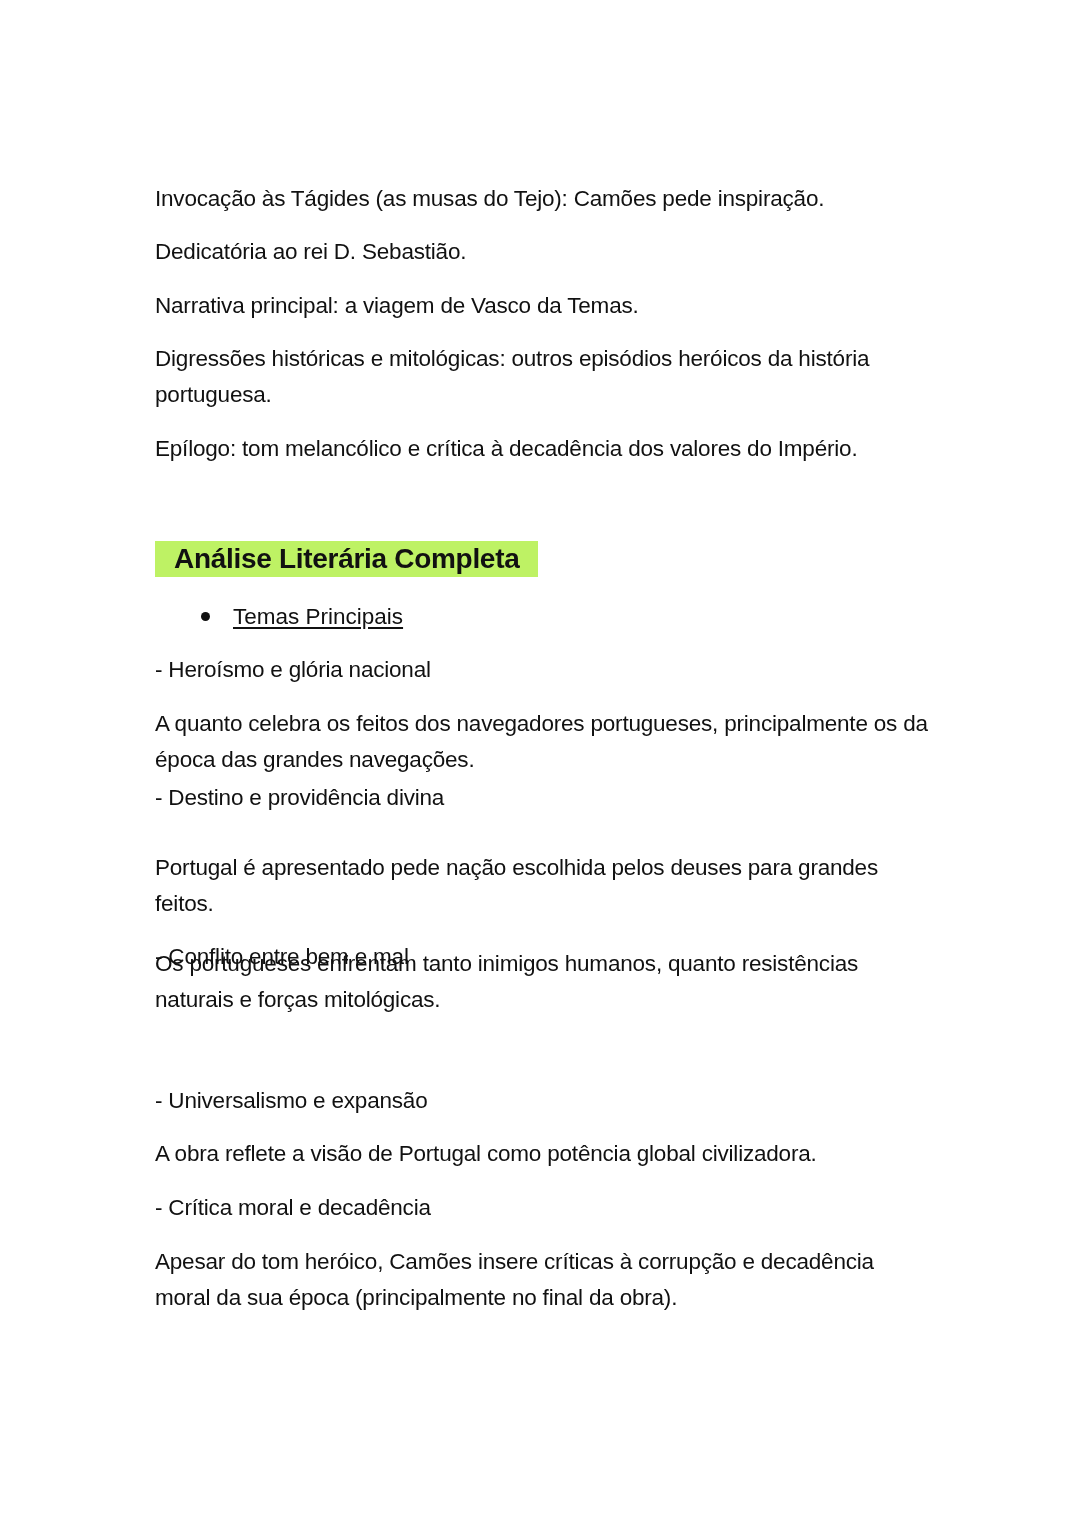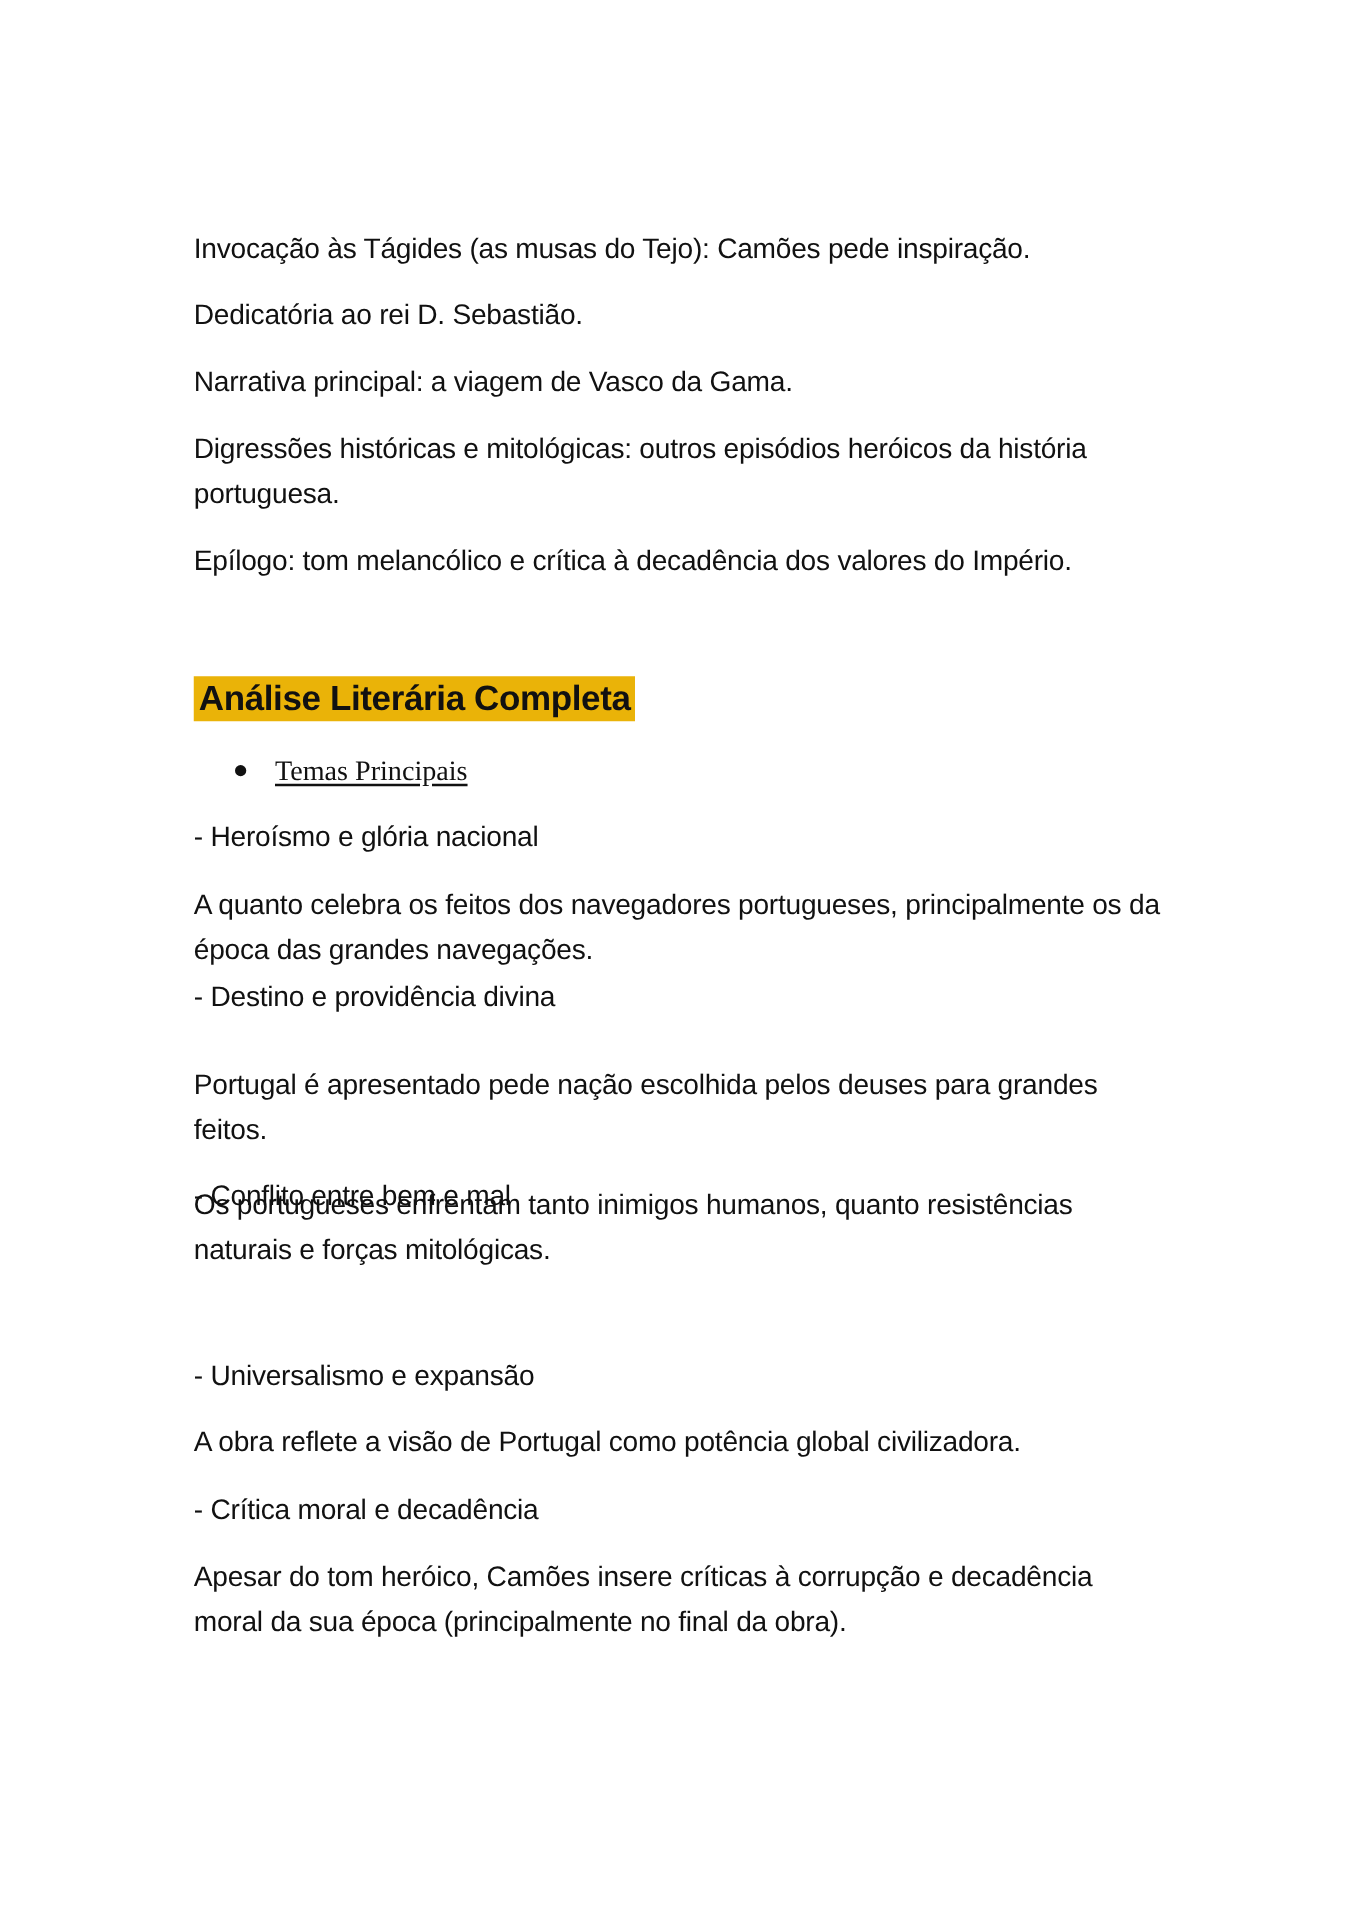--- a/index.html
+++ b/index.html
@@ -1,33 +1,33 @@
 <!DOCTYPE html>
 <html><head>
 <meta charset="utf-8">
 <style>
   html, body { margin: 0; padding: 0; background: #ffffff; }
   body { width: 1080px; height: 1527px; position: relative; overflow: hidden;
          font-family: "Liberation Sans", "DejaVu Sans", sans-serif; color: #111; }
   .page { position: absolute; left: 155px; top: 0; width: 780px; }
   .p { position: absolute; left: 0; width: 780px; font-size: 22.5px; line-height: 36px; letter-spacing: -0.2px; }
   .p b { font-weight: normal; }
-  .heading { position: absolute; left: 0; font-size: 28px; font-weight: bold; background: #eab308; line-height: 36px; padding: 0 4px; letter-spacing: -0.3px; }
-  .bullet { position: absolute; left: 33px; font-size: 22.5px; line-height: 36px; font-family: Liberation Serif, serif; }
+  .heading { position: absolute; left: 0; font-size: 28px; font-weight: bold; background: #bef264; line-height: 36px; padding: 0 19px; letter-spacing: -0.3px; }
+  .bullet { position: absolute; left: 46px; font-size: 22.5px; line-height: 36px; }
   .bullet .dot { display: inline-block; width: 9px; height: 9px; border-radius: 50%; background: #111; vertical-align: middle; margin-right: 23px; position: relative; top: -2px; }
   .bullet .label { text-decoration: underline; text-underline-offset: 3px; }
 </style>
 </head>
 <body>
 
 <div class="page">
 
   <div class="p" style="top:181px"><b>Invocação às Tágides</b><span> (as musas do Tejo): Camões pede inspiração.</span></div>
   <div class="p" style="top:234px"><b>Dedicatória ao rei D. Sebastião.</b><span></span></div>
-  <div class="p" style="top:288px"><b>Narrativa principal</b><span>: a viagem de Vasco da Gama.</span></div>
+  <div class="p" style="top:288px"><b>Narrativa principal</b><span>: a viagem de Vasco da Temas.</span></div>
   <div class="p" style="top:341px"><b>Digressões históricas e mitológicas</b><span>: outros episódios heróicos da história portuguesa.</span></div>
   <div class="p" style="top:431px"><b>Epílogo</b><span>: tom melancólico e crítica à decadência dos valores do Império.</span></div>
 
   <div class="heading" style="top:541px">Análise Literária Completa</div>
 
   <div class="bullet" style="top:599px">
     <span class="dot"></span><span class="label">Temas Principais</span>
   </div>
 
   <div class="p" style="top:652px"><span>- </span><b>Heroísmo e glória nacional</b></div>

